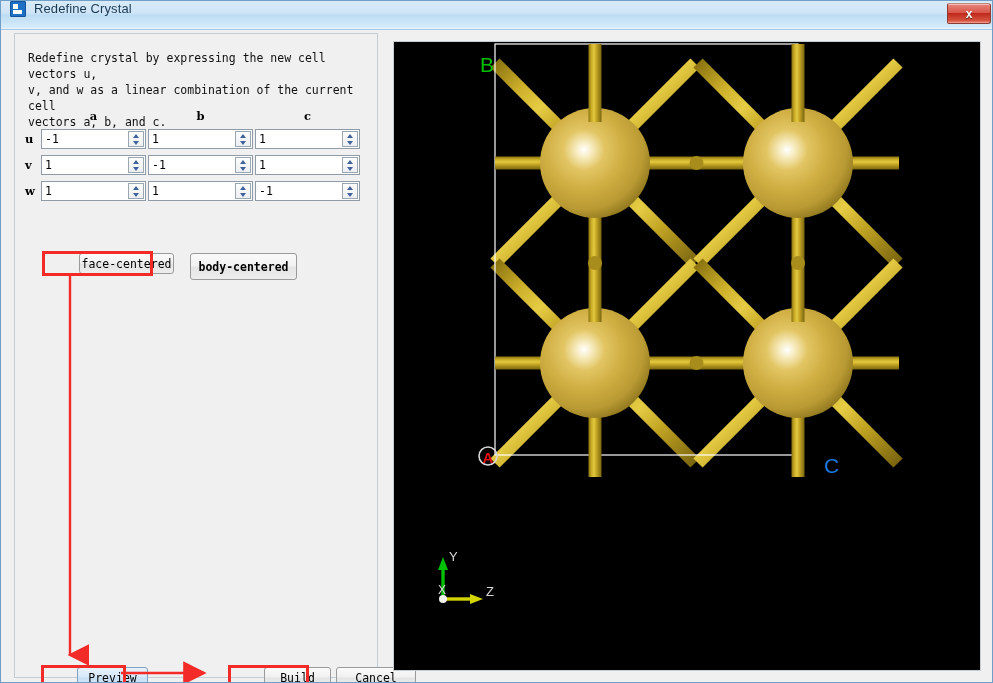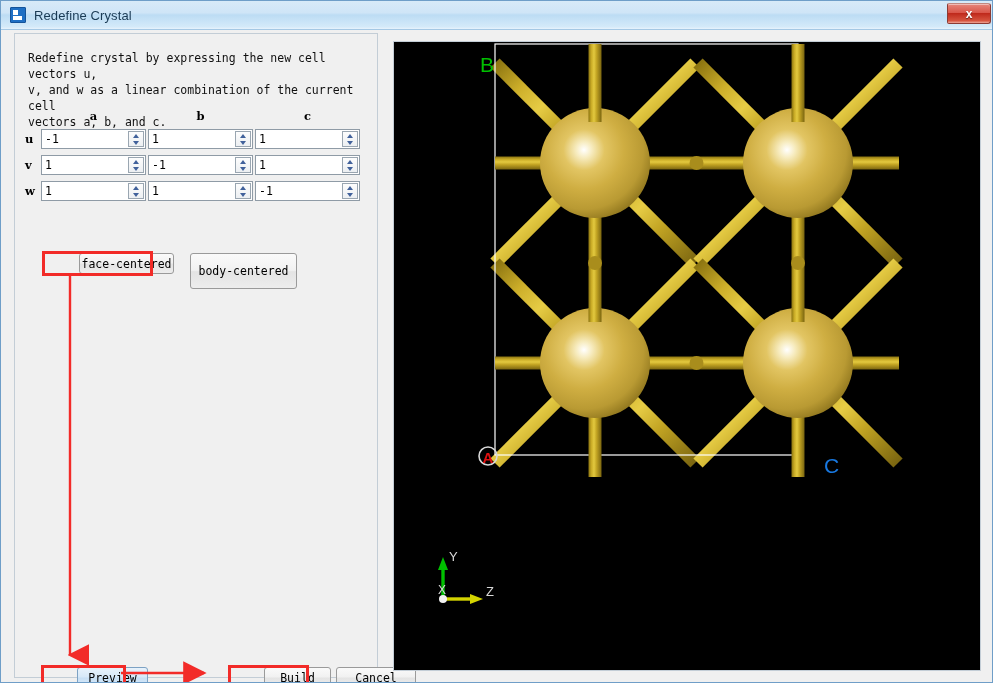--- a/index.html
+++ b/index.html
@@ -19,21 +19,21 @@
     border: 1px solid #6f9ec8;
     overflow: hidden;
   }
 
   
   #titlebar {
     position: absolute; left: 0; top: 0;
     width: 993px; height: 29px;
     background: linear-gradient(to bottom, #d8eaf8 0%, #cfe5f7 42%, #bcdcf4 50%, #d4eaf9 92%, #e8f3fc 100%);
     border-bottom: 1px solid #a5c8e4;
-    display: flex; align-items: center;
+    display: flex; 
   }
   #app-icon {
     position: relative;
     width: 16px; height: 16px;
     margin-left: 9px;
     background: #1f6fc4;
     border: 1px solid #14539a;
     border-radius: 1px;
     flex: 0 0 auto;
   }
@@ -179,21 +179,21 @@
     cursor: default;
     user-select: none;
     margin-left: 29px;
   }
   #btn-face-centered {
     position: absolute; left: 35px; top: 219px;
     width: 95px; height: 21px;
   }
   #btn-body-centered {
     position: absolute; left: 146px; top: 219px;
-    width: 107px; height: 36px;
+    width: 107px; height: 27px; font-weight: bold;
   }
 
   
   #btn-preview {
     position: absolute; left: 33px; top: 633px;
     width: 71px; height: 21px;
     background: linear-gradient(to bottom,#e8f2fb 0%,#d6e8f8 48%,#c6def4 52%,#dcedfb 100%);
     border: 1px solid #7da2c4;
   }
   #btn-build {

